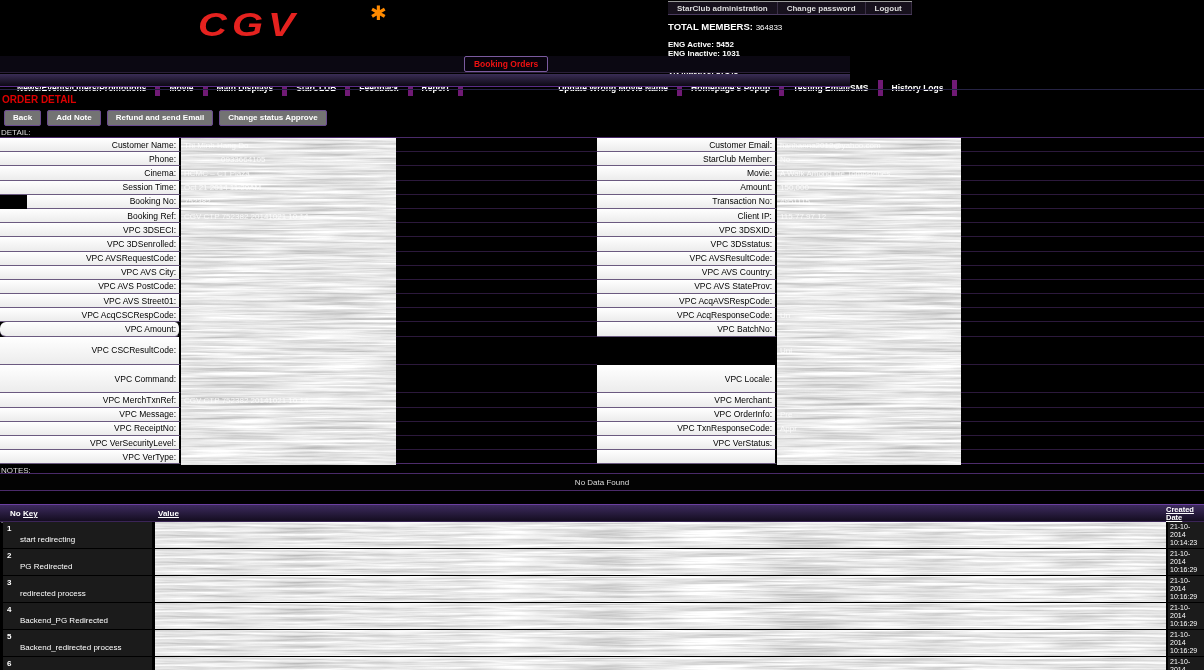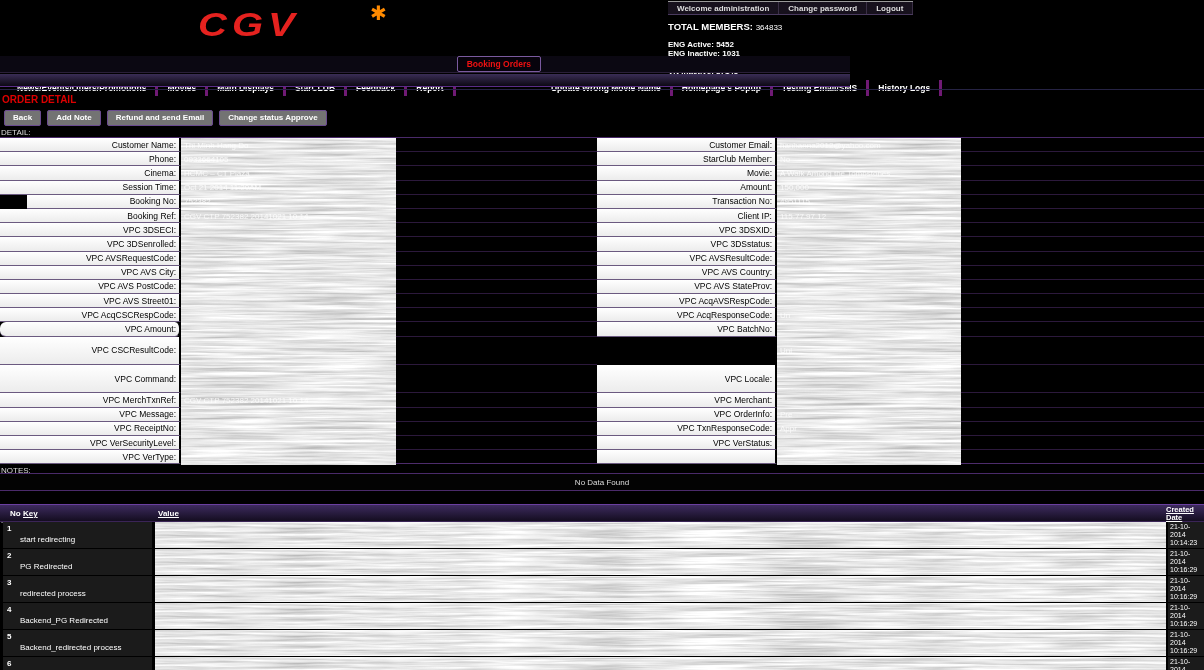--- a/index.html
+++ b/index.html
@@ -25,21 +25,21 @@
   .stats { position:absolute; left:668px; top:21px; color:#fff; }
   .total-line { font-size:9.5px; font-weight:bold; }
   .total-num  { font-size:8px; font-weight:normal; }
   .stat-cols { display:flex; margin-top:8px;flex-direction:column; }
   .stat-col { width:115px; font-size:8px; font-weight:bold; line-height:9px; white-space:nowrap; }
 
   
   .navbar { position:absolute; left:0; top:56px; width:850px; height:17px; background:#0b0812;
             border-bottom:1px solid #2a1f38; display:flex; align-items:center; padding-left:8px; }
   .nav-tab { font-size:8.5px; font-weight:bold; color:#fff; line-height:16px; padding:0 9px;
-             border-right:3px solid #701a75; white-space:nowrap; cursor:pointer;margin-top:47px; }
+             border-right:5px solid #701a75; white-space:nowrap; cursor:pointer;margin-top:47px; }
   .nav-tab.active { color:#e11; border:1px solid #7a5a9f; line-height:14px; background:#07030c;
                     border-radius:2px; margin:0 1px; }
   .band { position:absolute; left:0; top:74px; width:850px; height:13px;
           background:linear-gradient(#3a2d55,#0d0914); border-bottom:1px solid #5a2d87; }
   .hline { position:absolute; left:0; top:89px; width:1204px; height:1px; background:#262344; }
 
   
   .page-title { position:absolute; left:2px; top:94px; color:#d00; font-size:10px; font-weight:bold; }
   .btn-row { position:absolute; left:4px; top:110px; display:flex; gap:6px; }
   .btn { background:#737373; border:1px solid #6a4a8f; color:#fff; font-size:8px; font-weight:bold;
@@ -95,21 +95,21 @@
       <feFuncB type="linear" slope="1.1" intercept="0.25"></feFuncB>
       <feFuncA type="linear" slope="0" intercept="1"></feFuncA>
     </feComponentTransfer>
   </filter>
 </svg>
 
 <div class="logo">CGV</div>
 <div class="logo-star">✱</div>
 
 <div class="user-menu">
-    <span>Welcome administration</span>
+    <span>StarClub administration</span>
     <span>Change password</span>
     <span>Logout</span>
   </div>
 
 <div class="stats">
   <div class="total-line">
     <span>TOTAL MEMBERS:</span>
     <span class="total-num">364833</span>
   </div>
   <div class="stat-cols">
@@ -119,21 +119,21 @@
       </div>
     <div class="stat-col" id="stats-vn">
         <div>VN Active: 271204</div>
         <div>VN Inactive: 87145</div>
       </div>
   </div>
 </div>
 
 <div class="navbar">
     <span class="nav-tab">News/Events/Offers/Promotions</span>
-    <span class="nav-tab">Movies</span>
+    <span class="nav-tab">Movie</span>
     <span class="nav-tab">Main Displays</span>
     <span class="nav-tab">StarCLUB</span>
     <span class="nav-tab">Feedback</span>
     <span class="nav-tab">Report</span>
     <span class="nav-tab active">Booking Orders</span>
     <span class="nav-tab">Update Wrong Movie Name</span>
     <span class="nav-tab">Homepage's Popup</span>
     <span class="nav-tab">Testing Email/SMS</span>
     <span class="nav-tab">History Logs</span>
   </div>
@@ -155,21 +155,21 @@
     <div class="cell-label" style="grid-area: 1 / 1;">Customer Name:</div>
     <div class="cell-spacer" style="grid-area: 1 / 3;"></div>
     <div class="cell-label" style="grid-area: 1 / 4;">Customer Email:</div>
     <div class="cell-spacer" style="grid-area: 1 / 6;"></div>
     <div class="val-text" style="grid-area: 1 / 2;">Thi Minh Hang Do</div>
     <div class="val-text" style="grid-area: 1 / 5;">hanhanna2012@yahoo.com</div>
     <div class="cell-label" style="grid-area: 2 / 1;">Phone:</div>
     <div class="cell-spacer" style="grid-area: 2 / 3;"></div>
     <div class="cell-label" style="grid-area: 2 / 4;">StarClub Member:</div>
     <div class="cell-spacer" style="grid-area: 2 / 6;"></div>
-    <div class="val-text" style="grid-area: 2 / 2;">0933664105</div>
+    <div class="val-text" style="grid-area: 2 / 2; margin-left: 37px;">0933664105</div>
     <div class="val-text" style="grid-area: 2 / 5;">No</div>
     <div class="cell-label" style="grid-area: 3 / 1;">Cinema:</div>
     <div class="cell-spacer" style="grid-area: 3 / 3;"></div>
     <div class="cell-label" style="grid-area: 3 / 4;">Movie:</div>
     <div class="cell-spacer" style="grid-area: 3 / 6;"></div>
     <div class="val-text" style="grid-area: 3 / 2;">HCMC – CT Plaza</div>
     <div class="val-text" style="grid-area: 3 / 5;">A Walk Among the Tombstones</div>
     <div class="cell-label" style="grid-area: 4 / 1;">Session Time:</div>
     <div class="cell-spacer" style="grid-area: 4 / 3;"></div>
     <div class="cell-label" style="grid-area: 4 / 4;">Amount:</div>

